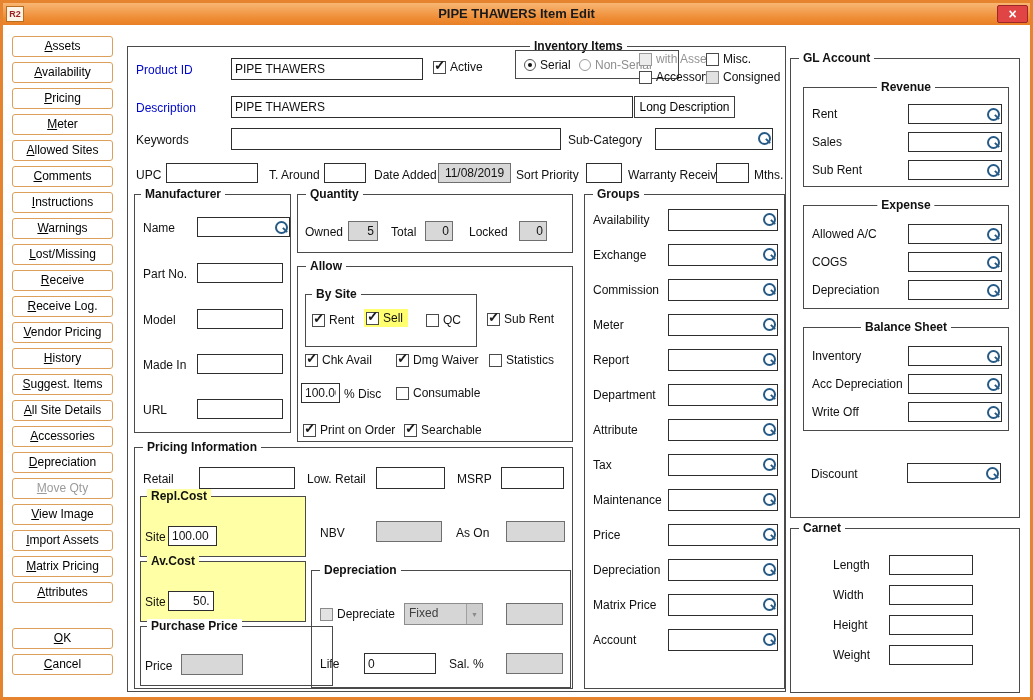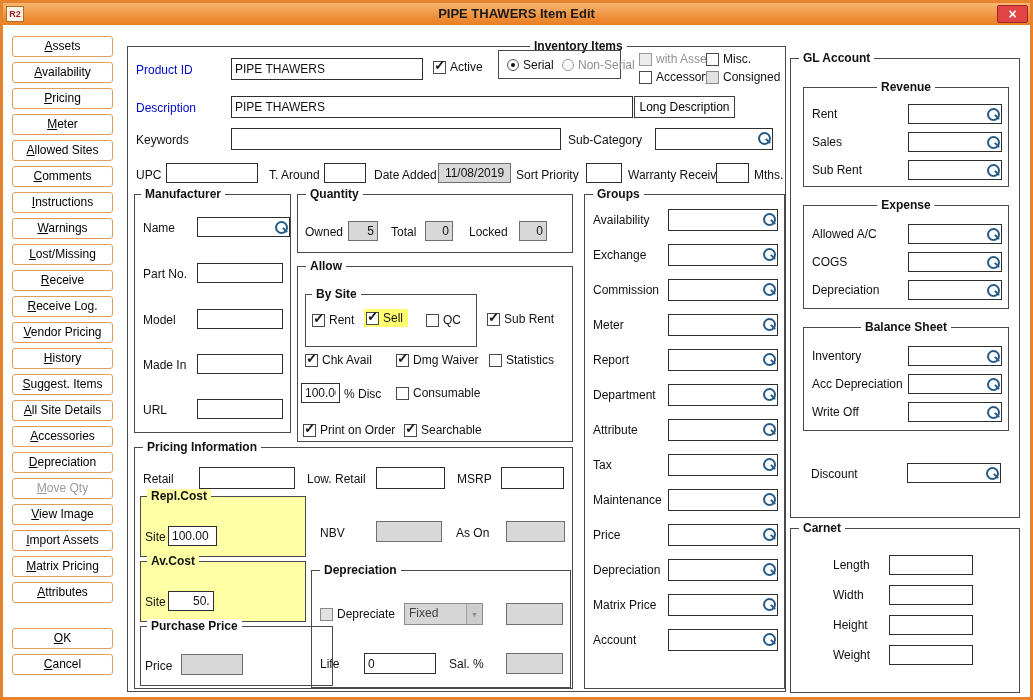--- a/index.html
+++ b/index.html
@@ -148,21 +148,21 @@
 
   <div class="gbox" style="left:124px;top:43px;width:659px;height:646px">
     <span class="glegend" style="left:402px">Inventory Items</span>
 
     <span class="lb blue" style="left:8px;top:16px">Product ID</span>
     <input class="ti" style="left: 103px; top: 11px; width: 192px;" value="PIPE THAWERS">
     <label class="cb on" style="left:305px;top:13px">
       <span class="cbx"></span>
       <span>Active</span>
     </label>
-    <div class="gbox" style="left:370px;top:3px;width:123px;height:29px">
+    <div class="gbox" style="left:387px;top:3px;width:164px;height:29px">
       <label class="rad on" style="left:8px;top:7px">
         <span class="rdot"></span>
         <span>Serial</span>
       </label>
       <label class="rad dim" style="left:63px;top:7px">
         <span class="rdot"></span>
         <span>Non-Serial</span>
       </label>
     </div>
     <label class="cb dis" style="left:511px;top:5px">

